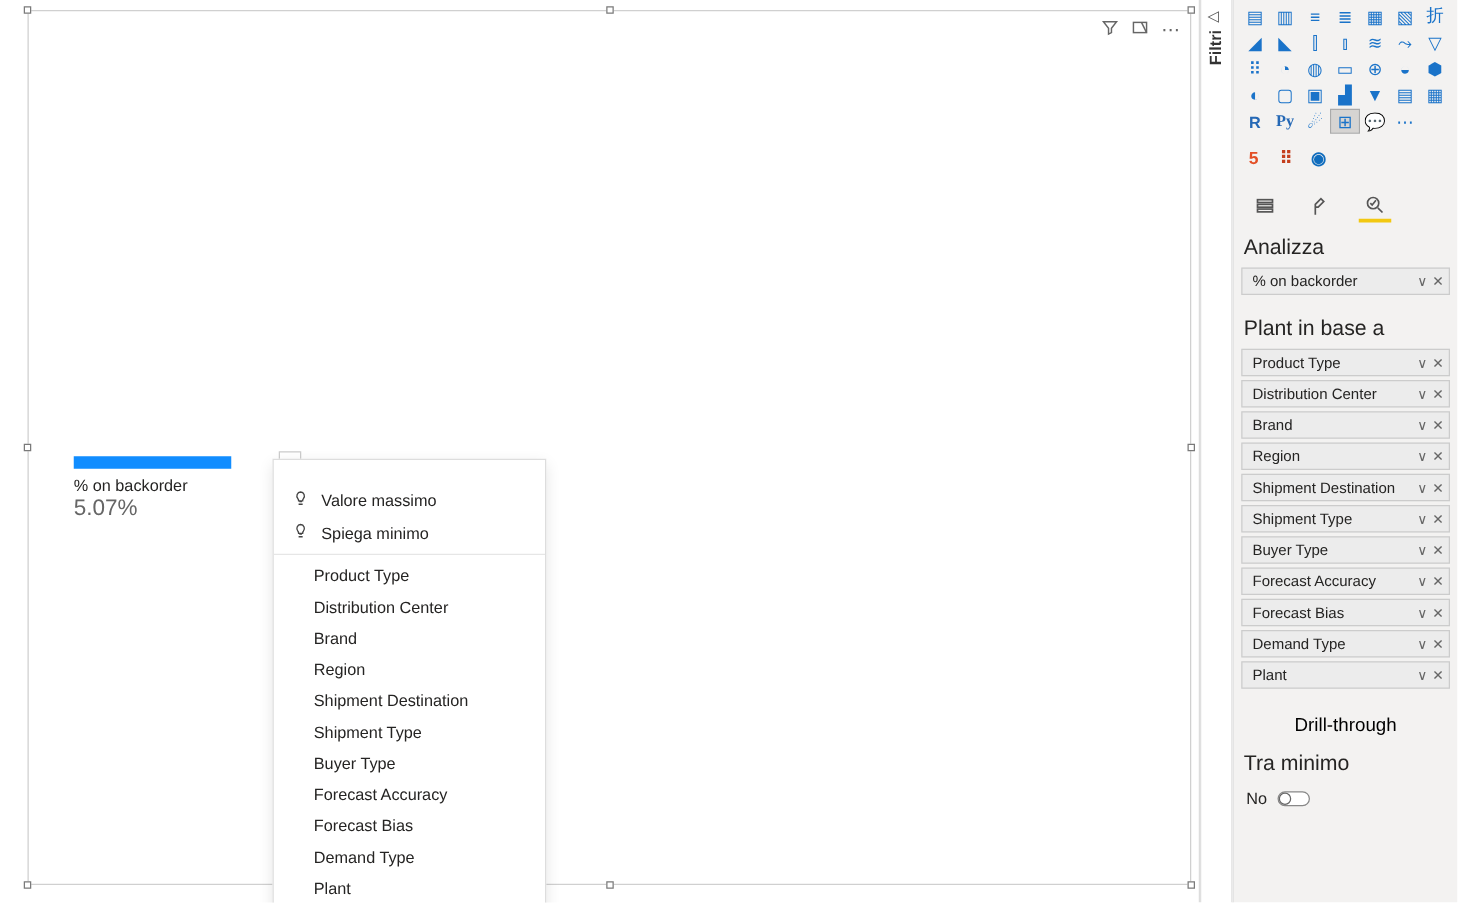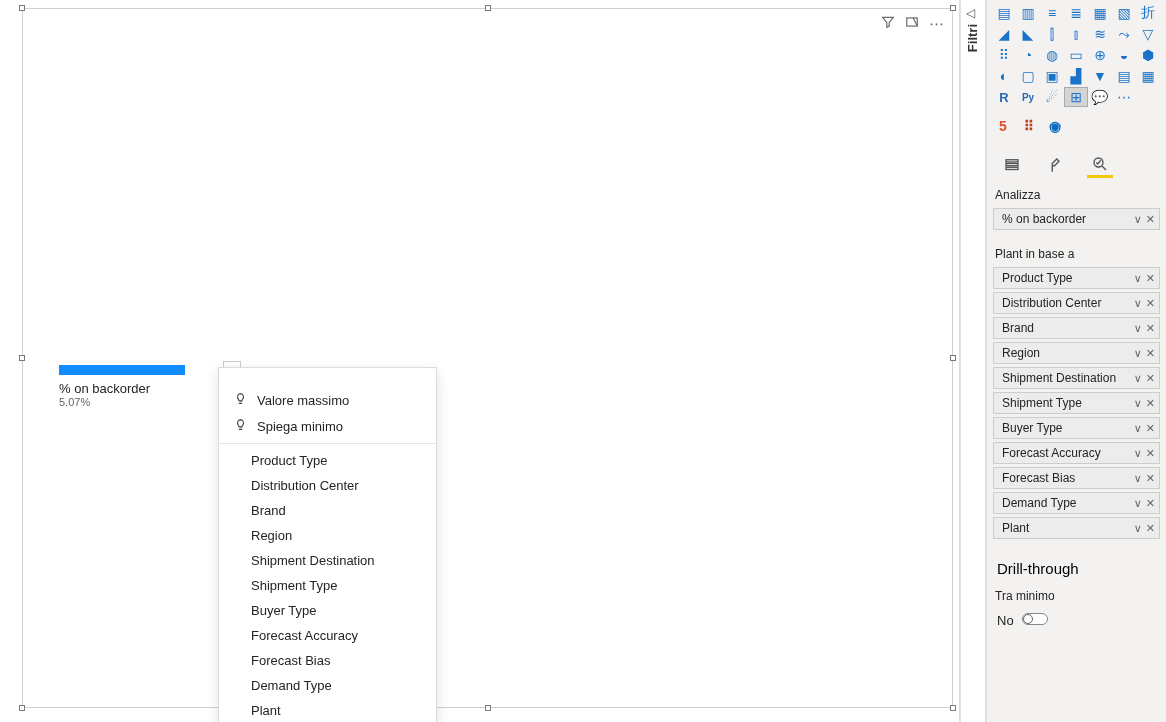--- a/index.html
+++ b/index.html
@@ -11,47 +11,47 @@
   .h-tl{top:-4px;left:-4px}.h-tr{top:-4px;right:-4px}.h-bl{bottom:-4px;left:-4px}.h-br{bottom:-4px;right:-4px}
   .h-t{top:-4px;left:50%;transform:translateX(-50%)}.h-b{bottom:-4px;left:50%;transform:translateX(-50%)}
   .h-l{left:-4px;top:50%;transform:translateY(-50%)}.h-r{right:-4px;top:50%;transform:translateY(-50%)}
   .visual-hdr-icons { position: absolute; top: 6px; right: 8px; display: flex; gap: 10px; color: #666; font-size: 15px; }
   .visual-hdr-icons span { cursor: pointer; }
   
   .metric { position: absolute; left: 36px; top: 356px; }
   .blue-bar { width: 126px; height: 10px; background: #118DFF; }
   .plus-node { position: absolute; left: 164px; top: -4px; width: 18px; height: 18px; border: 1px solid #ccc; background: #fff; font-size: 12px; line-height: 16px; text-align: center; color: #666; cursor: pointer; }
   .metric-label { margin-top: 6px; font-size: 13px; color: #252423; }
-  .metric-value { font-size: 11px; color: #666; }
+  .metric-value { font-size: 18px; color: #666; }
   
   .ctx-menu { position: absolute; left: 195px; top: 358px; width: 219px; background: #fff; border: 1px solid #ddd; box-shadow: 0 4px 12px rgba(0,0,0,.12); padding: 19px 0; }
   .ctx-item { display: flex; align-items: center; gap: 10px; padding: 5px 14px; font-size: 13px; color: #252423; cursor: pointer; }
   .ctx-item .bulb { width: 14px; text-align: center; color: #444; }
   .ctx-sep { height: 1px; background: #e6e6e6; margin: 4px 0; }
   
   .filter-rail { width: 26px; border-left: 1px solid #e0e0e0; border-right: 1px solid #e0e0e0; background: #fff; position: relative; }
   .filter-rail .chev { position: absolute; top: 6px; left: 5px; font-size: 12px; color: #555; cursor: pointer; }
   .filter-rail .v-label { writing-mode: vertical-rl; transform: rotate(180deg); position: absolute; top: 24px; left: 4px; font-size: 13px; font-weight: 600; color: #333; }
   
   .viz-pane { width: 180px; background: #f3f2f1; border-left: 1px solid #e0e0e0; display: flex; flex-direction: column; padding: 4px 6px 10px; overflow: hidden; }
   .viz-grid { display: grid; grid-template-columns: repeat(7, 22px); gap: 3px 2px; margin-bottom: 6px; }
   .viz-grid .vi { width: 22px; height: 18px; display:flex; align-items:center; justify-content:center; font-size: 14px; color: #1a73c9; cursor: pointer; }
   .viz-grid .sel { background:#d6d4d2; outline:1px solid #aaa; }
   .custom-row { display: flex; gap: 6px; margin: 4px 0 10px; }
   .custom-row .cv { width: 20px; height: 20px; display:flex;align-items:center;justify-content:center;font-size:14px; cursor:pointer;}
   .tool-tabs { display: flex; gap: 18px; margin: 6px 0 4px 6px; }
   .tool-tabs .tt { width: 26px; height: 26px; display:flex;align-items:center;justify-content:center;color:#555;font-size:17px;cursor:pointer;}
   .tool-tabs .tt.active { border-bottom: 3px solid #F2C811; color:#000;}
-  .section-label { font-size: 12px; color: #252423; margin: 6px 2px; }
+  .section-label { font-size: 17px; color: #252423; margin: 6px 2px; }
   .field-well, .field-row { border: 1px solid #ccc; background: #ececec; font-size: 12px; color: #252423; display: flex; align-items: center; justify-content: space-between; padding: 3px 4px 3px 8px; margin-bottom: 3px; cursor: pointer;}
   .field-row .acts { display:flex; gap:4px; color:#666; font-size:11px;}
   .field-row .acts span{cursor:pointer;}
   .wells-list { margin-bottom: 8px; }
-  .drill-title { font-size: 15px; margin: 10px 4px 6px; color:#000;}
-  .toggle-row { display:flex; align-items:flex-start; gap:8px; margin:4px 4px; font-size:13px; color:#252423;}
+  .drill-title { font-size: 15px; margin: 10px 17px 6px; color:#000;text-align:center;}
+  .toggle-row { display:flex; align-items:center; gap:8px; margin:4px 4px; font-size:13px; color:#252423;}
   .toggle { width: 26px; height: 12px; border:1px solid #888; border-radius: 7px; position:relative; background:#fff; cursor:pointer;}
   .toggle .knob { width: 10px; height:10px; border:1px solid #666; border-radius:50%; background:#fff; position:absolute; left:0; top:0;}
 </style>
 </head>
 <body>
 
 <div class="canvas-area">
   <div class="report-canvas">
     <div class="handle h-tl"></div>
     <div class="handle h-tr"></div>
@@ -148,21 +148,21 @@
       <div class="vi">◒</div>
       <div class="vi">⬢</div>
       <div class="vi">◐</div>
       <div class="vi">▢</div>
       <div class="vi">▣</div>
       <div class="vi">▟</div>
       <div class="vi">▼</div>
       <div class="vi">▤</div>
       <div class="vi">▦</div>
       <div class="vi" style="color: rgb(37, 104, 181); font-weight: 700; font-size: 13px;">R</div>
-      <div class="vi" style="color: rgb(37, 104, 181); font-weight: 700; font-size: 10px;">Py</div>
+      <div class="vi" style="color: rgb(37, 104, 181); font-weight: 700; font-size: 13px; font-family: Liberation Serif, serif;">Py</div>
       <div class="vi">☄</div>
       <div class="vi sel">⊞</div>
       <div class="vi">💬</div>
       <div class="vi">⋯</div>
     </div>
   <div class="custom-row" id="custom-row">
       <div class="cv" style="color: rgb(227, 79, 38); font-weight: 700;">5</div>
       <div class="cv" style="color: rgb(196, 62, 28); font-weight: 700;">⠿</div>
       <div class="cv" style="color: rgb(15, 108, 189); font-weight: 700;">◉</div>
     </div>

